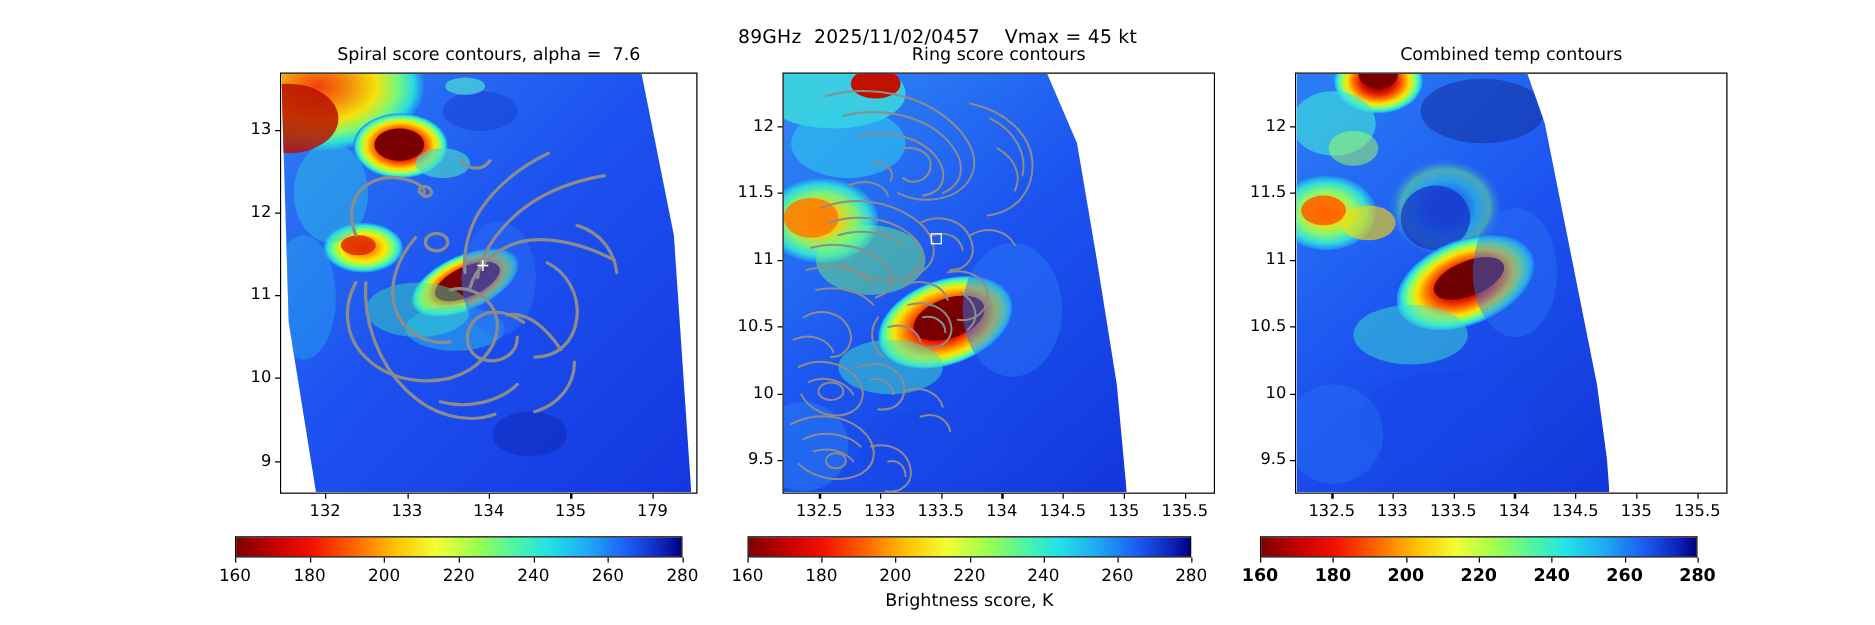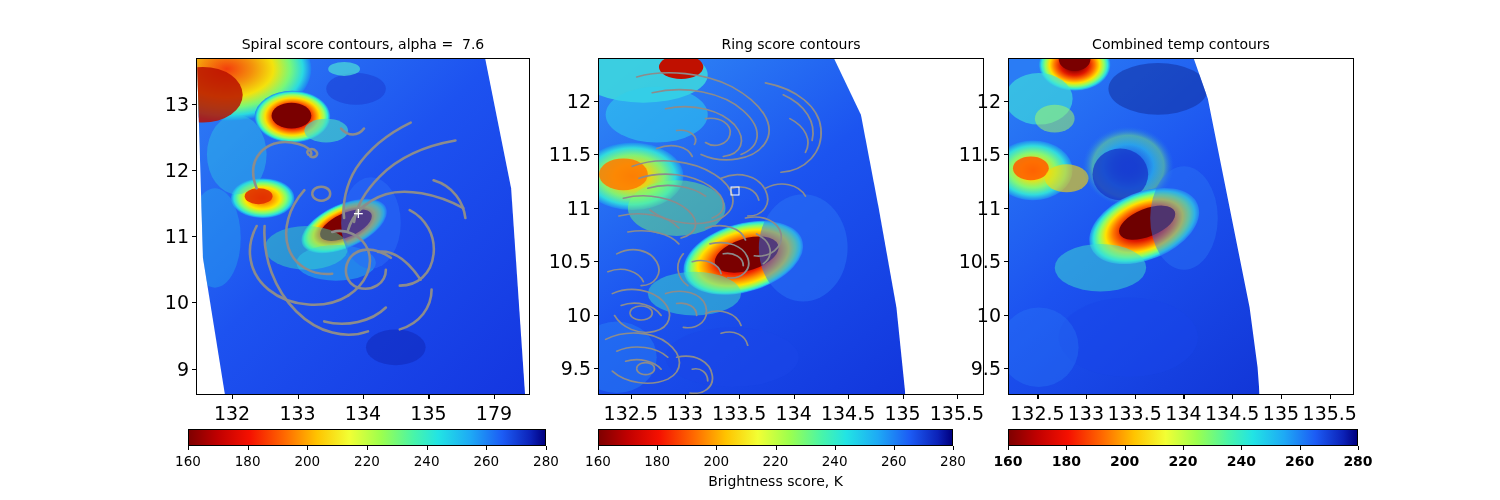--- a/index.html
+++ b/index.html
@@ -4,53 +4,54 @@
 <style>
   html,body{margin:0;padding:0;background:#ffffff;}
   body{width:1500px;height:500px;font-family:"DejaVu Sans","Liberation Sans",sans-serif;}
   #figure{position:relative;width:1500px;height:500px;background:#ffffff;overflow:hidden;}
 
   .suptitle{
     position:absolute;left:0;top:20px;width:1500px;text-align:center;
     font-size:15px;color:#000;letter-spacing:.2px;white-space:pre;
   }
 
-  .panel{position:absolute;}
+  .panel{position:absolute;margin-left:28px;}
   .panel-title{
     position:absolute;left:0;top:-22px;width:100%;text-align:center;
     font-size:14px;color:#000;white-space:pre;
   }
   .axes{
     position:absolute;left:0;top:0;width:100%;height:100%;
     border:1.1px solid #000;box-sizing:border-box;background:#fff;overflow:hidden;
   }
   .axes svg, .axes .raster{position:absolute;left:0;top:0;width:100%;height:100%;}
 
   .tick{position:absolute;background:#000;}
   .tick.y{width:4px;height:1.1px;left:-4px;}
   .tick.x{height:4px;width:1.1px;top:100%;}
-  .ticklabel{position:absolute;font-size:19px;color:#000;white-space:nowrap;}
+  .ticklabel{position:absolute;font-size:13px;color:#000;white-space:nowrap;}
   .ticklabel.y{right:calc(100% + 7px);transform:translateY(-50%);text-align:right;}
   .ticklabel.x{top:calc(100% + 7px);transform:translateX(-50%);text-align:left;}
 
   .cbar{position:absolute;}
   .cbar .bar{position:absolute;left:0;top:0;width:100%;height:100%;border:1.1px solid #000;box-sizing:border-box;}
   .cbar .ctick{position:absolute;top:100%;width:1.1px;height:4px;background:#000;}
   .cbar .clabel{position:absolute;top:calc(100% + 7px);transform:translateX(-50%);font-size:13.5px;color:#000;white-space:nowrap;}
   .cbar.bold .clabel{font-weight:bold;font-size:14px;}
   .cbar-title{position:absolute;top:calc(100% + 27px);left:0;width:100%;text-align:center;font-size:14px;color:#000;white-space:nowrap;}
 
   .marker-plus{position:absolute;color:#fff;font-size:14px;line-height:1;transform:translate(-50%,-50%);font-weight:500;}
   .marker-square{position:absolute;width:9px;height:9px;border:1.7px solid #fff;box-sizing:border-box;transform:translate(-50%,-50%);background:transparent;}
 </style>
 </head>
 <body>
 
 <div id="figure">
 
+  <div class="suptitle">89GHz  2025/11/02/0457    Vmax = 45 kt</div>
 
   <div class="panel" id="panel-spiral" style="left:196px;top:58px;width:334px;height:337px;">
     <div class="panel-title">Spiral score contours, alpha =  7.6</div>
     <div class="axes">
       <svg class="raster" viewBox="0 0 334 337" preserveAspectRatio="none">
         <defs>
           <clipPath id="clipL">
             <polygon points="8,0 303,0 334,0 334,337 22,337 0,260 0,0"></polygon>
           </clipPath>
           <clipPath id="swathL">
@@ -147,21 +148,21 @@
     <div class="tick x" style="left:30.4%;"></div>
     <div class="ticklabel x" style="left:30.4%;">133</div>
     <div class="tick x" style="left:50%;"></div>
     <div class="ticklabel x" style="left:50%;">134</div>
     <div class="tick x" style="left:69.6%;"></div>
     <div class="ticklabel x" style="left:69.6%;">135</div>
     <div class="tick x" style="left:89.2%;"></div>
     <div class="ticklabel x" style="left:89.2%;">179</div>
   </div>
 
-  <div class="panel" id="panel-ring" style="left:598px;top:58px;width:386px;height:337px;text-decoration:underline;">
+  <div class="panel" id="panel-ring" style="left:598px;top:58px;width:346px;height:337px;text-decoration:underline;">
     <div class="panel-title">Ring score contours</div>
     <div class="axes">
       <svg class="raster" viewBox="0 0 346 337" preserveAspectRatio="none">
         <defs>
           <clipPath id="swathM">
             <polygon points="0,0 212,0 236,56 252,150 268,250 276,337 0,337"></polygon>
           </clipPath>
           <radialGradient id="hotM" cx="50%" cy="50%" r="50%">
             <stop offset="0%" stop-color="#7a0000"></stop>
             <stop offset="25%" stop-color="#b00000"></stop>

